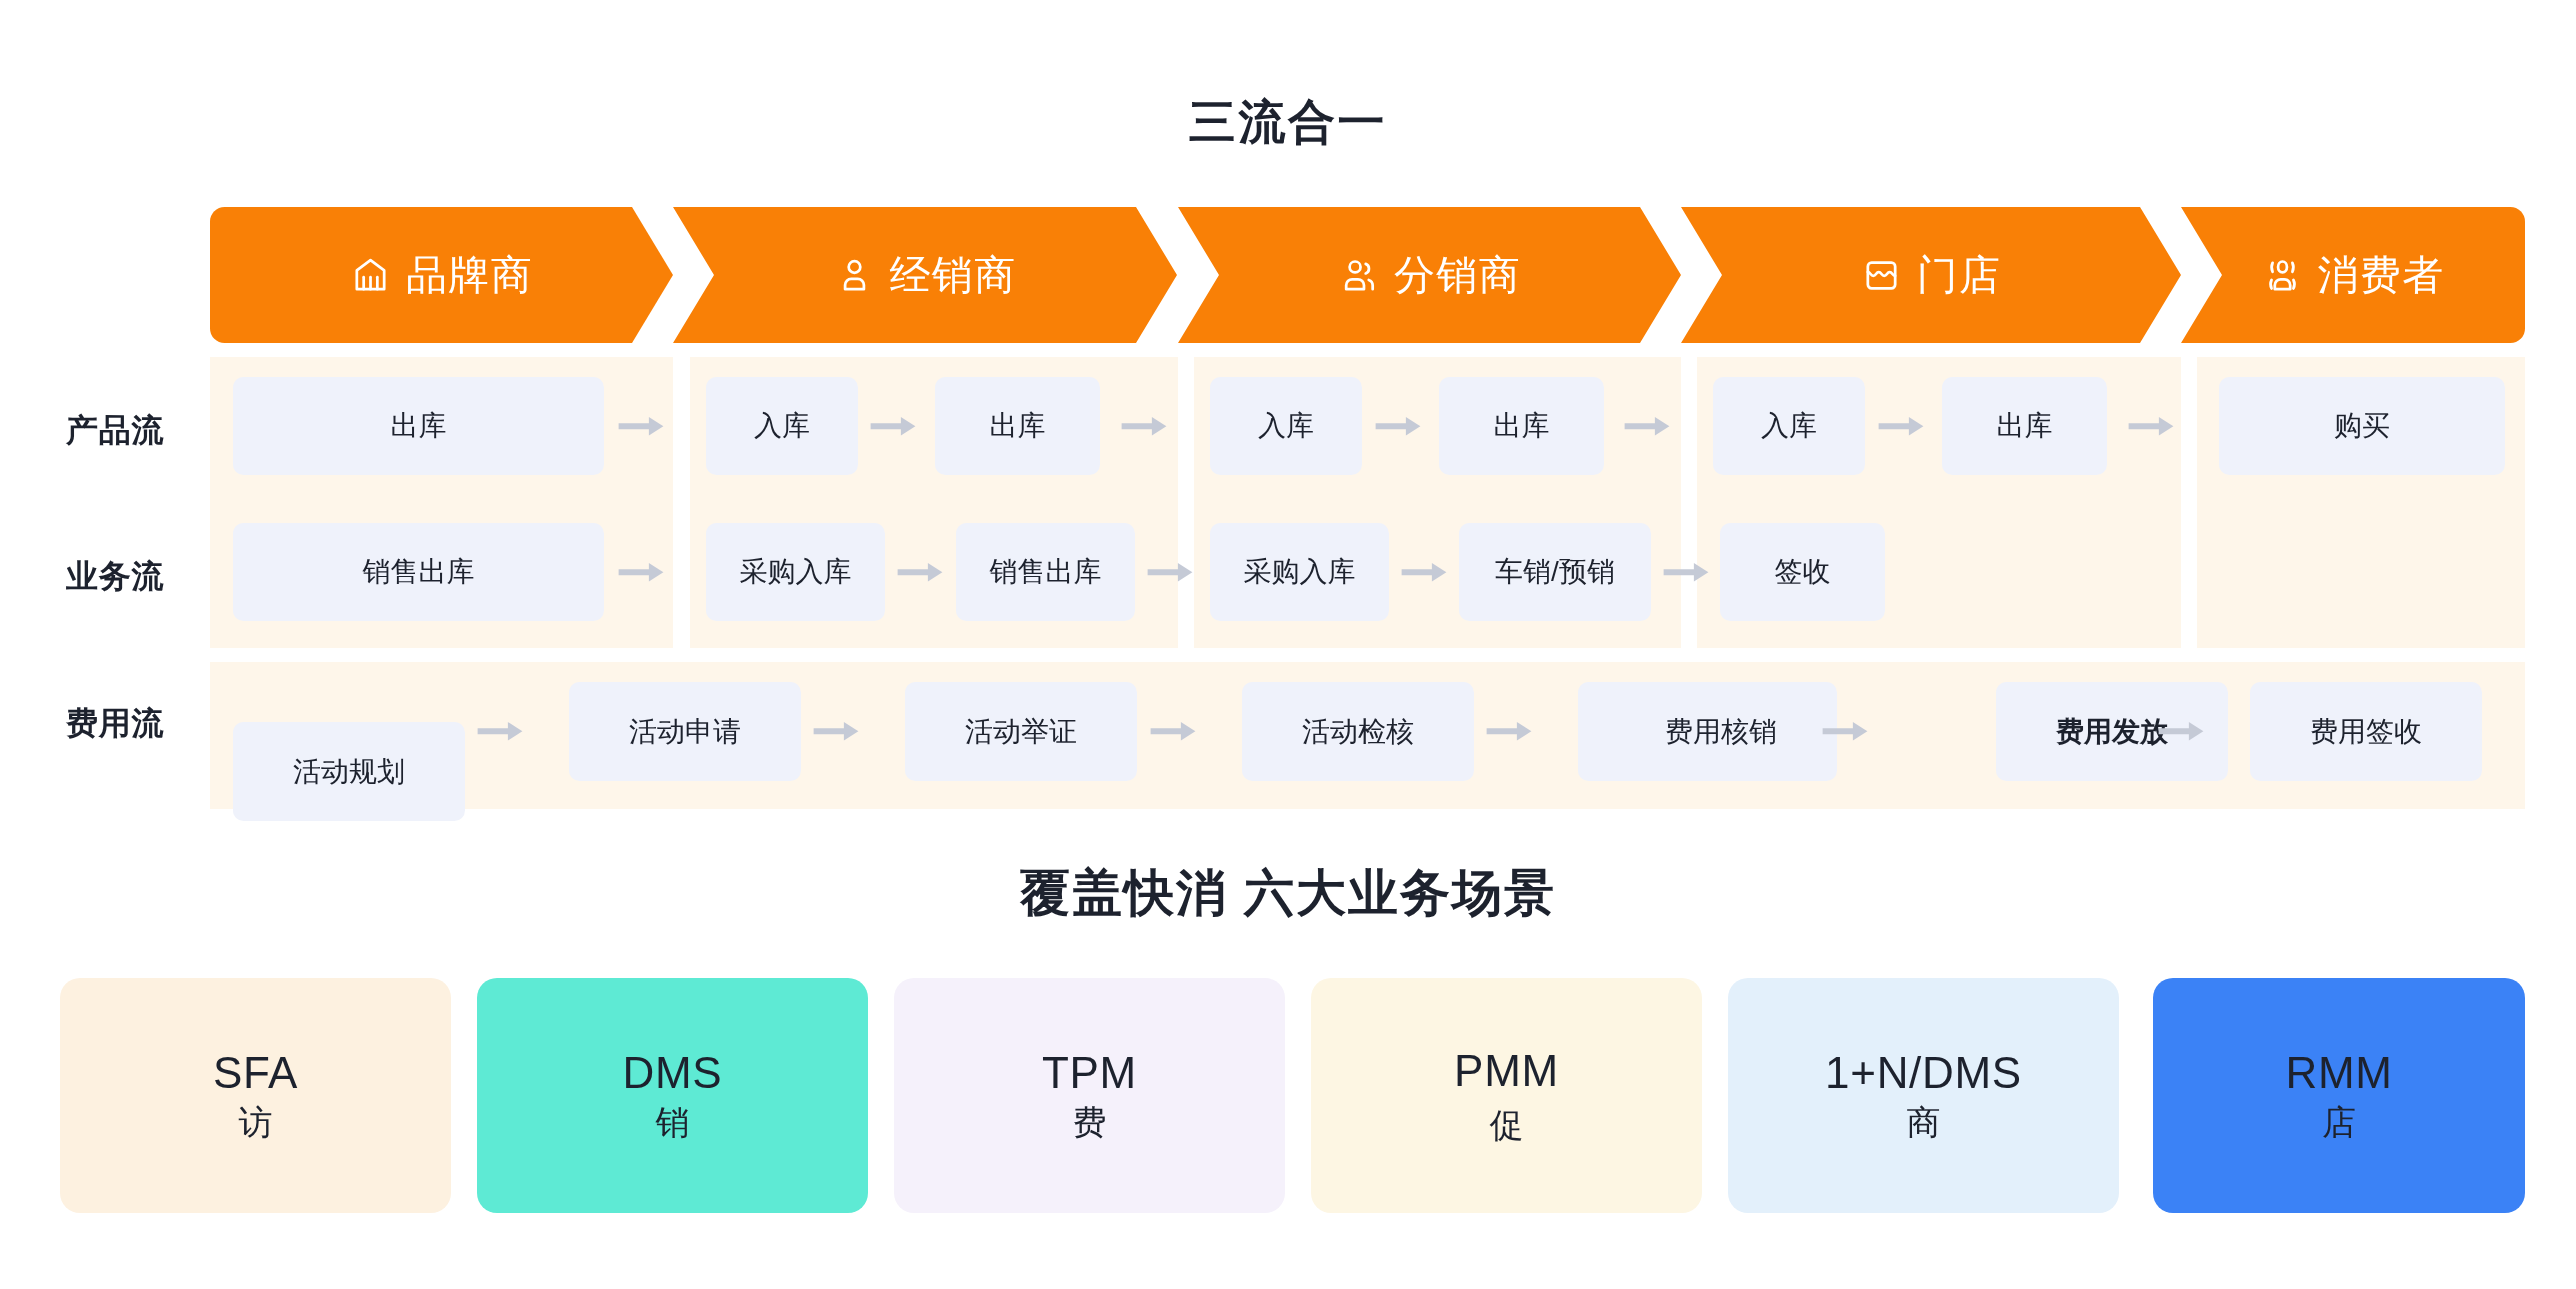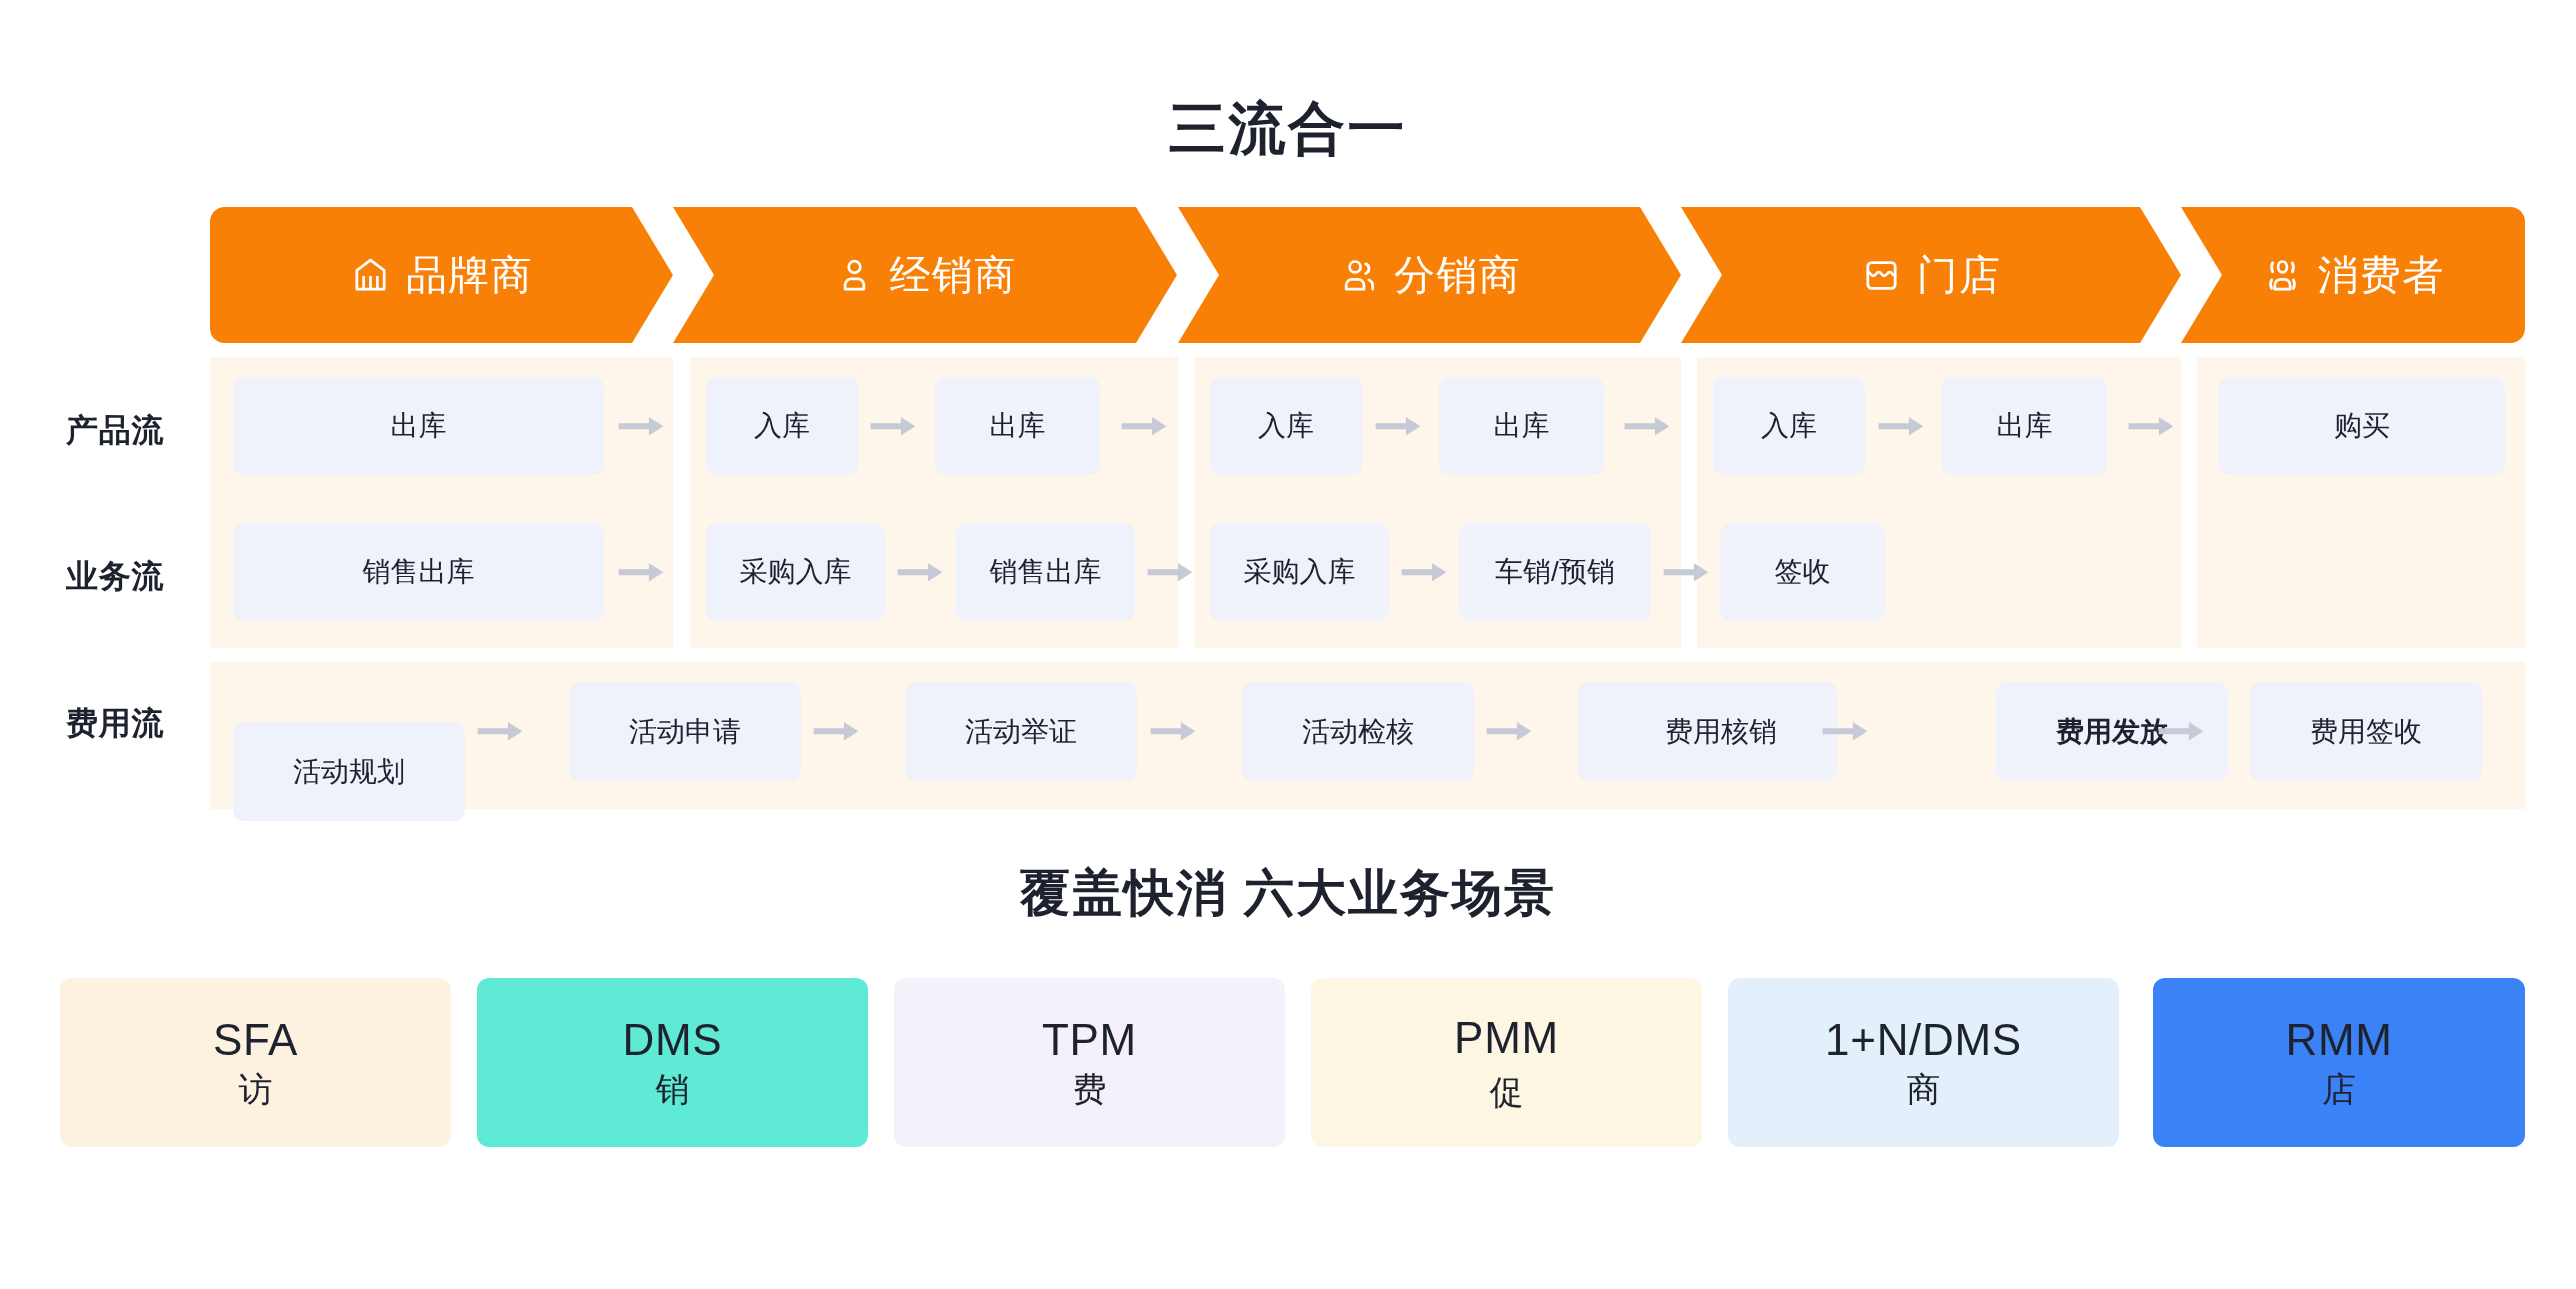--- a/index.html
+++ b/index.html
@@ -8,21 +8,21 @@
     background:#ffffff;
     font-family:"Liberation Sans","DejaVu Sans",sans-serif;
     color:#1d222e;
     overflow:hidden;
   }
   .page{position:relative;width:2576px;height:1289px;}
 
   
   .title-main{
     position:absolute;left:0;top:91px;width:2576px;
-    text-align:center;font-size:57px;font-weight:bold;letter-spacing:2.6px;
+    text-align:center;font-size:47px;font-weight:bold;letter-spacing:2.6px;
     color:#1d222e;
   }
   .title-sub{
     position:absolute;left:0;top:860px;width:2576px;
     text-align:center;font-size:50px;font-weight:bold;letter-spacing:2px;
     color:#1d222e;
   }
 
   
   .chev-band{
@@ -68,21 +68,21 @@
     font-size:28px;color:#1d222e;white-space:nowrap;
   }
   .arrow{
     position:absolute;height:26.5px;display:flex;align-items:center;justify-content:center;
   }
   .arrow svg{display:block;}
 
   
   .cards{position:absolute;left:60px;top:978px;width:2457px;height:205px;}
   .card{
-    position:absolute;top:0;height:169px;border-radius:12px;
+    position:absolute;top:0;height:235px;border-radius:20px;
     display:flex;flex-direction:column;align-items:center;justify-content:center;
     gap:6.6px;
   }
   .card-code{font-size:44px;color:#1d222e;letter-spacing:0.7px;line-height:1.1;}
   .card-cn{font-size:34px;color:#1d222e;line-height:1.1;}
 </style>
 </head>
 <body>
 
 <div class="page">

